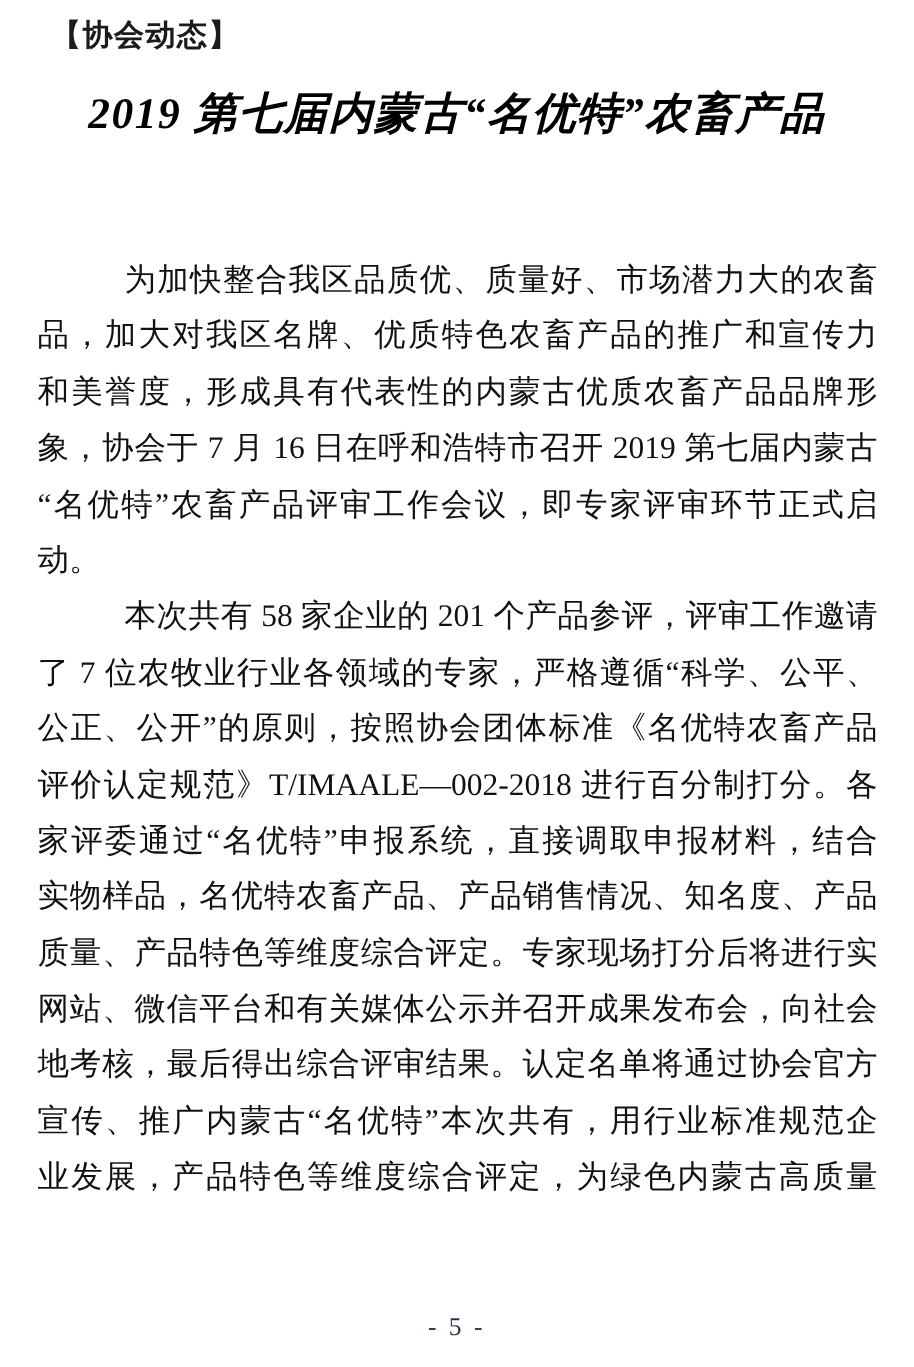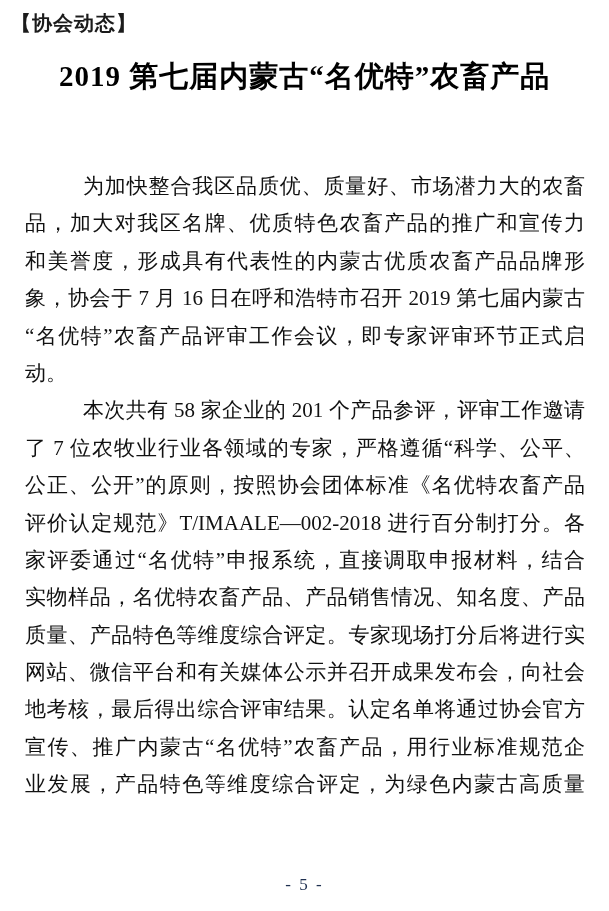--- a/index.html
+++ b/index.html
@@ -10,31 +10,32 @@
     color: #151515;
     overflow: hidden;
   }
   .page {
     position: relative;
     width: 609px; height: 911px;
     box-sizing: border-box;
   }
   .section-label {
     position: absolute;
-    left: 11px; top: 10px;
+    left: 34px; top: 10px;
     font-family: "Liberation Sans", sans-serif;
     font-weight: 700;
     font-size: 20px;
     letter-spacing: 1px;
     color: #1b1b1b;
   }
   .title-block {
     position: absolute;
     left: 0; right: 0; top: 48px;
     text-align: center;
+    font-style: italic;
   }
   .title-line {
     font-size: 29px;
     font-weight: 700;
     line-height: 56px;
     color: #000000;
     letter-spacing: 1px;
   }
   .body-text {
     position: absolute;
@@ -84,19 +85,19 @@
       <div class="body-line">动。</div>
       <div class="body-line justify indent">本次共有 58 家企业的 201 个产品参评，评审工作邀请</div>
       <div class="body-line justify">了 7 位农牧业行业各领域的专家，严格遵循“科学、公平、</div>
       <div class="body-line justify">公正、公开”的原则，按照协会团体标准《名优特农畜产品</div>
       <div class="body-line justify">评价认定规范》T/IMAALE—002-2018 进行百分制打分。各专</div>
       <div class="body-line justify">家评委通过“名优特”申报系统，直接调取申报材料，结合</div>
       <div class="body-line justify">实物样品，名优特农畜产品、产品销售情况、知名度、产品</div>
       <div class="body-line justify">质量、产品特色等维度综合评定。专家现场打分后将进行实</div>
       <div class="body-line justify">网站、微信平台和有关媒体公示并召开成果发布会，向社会</div>
       <div class="body-line justify">地考核，最后得出综合评审结果。认定名单将通过协会官方</div>
-      <div class="body-line justify">宣传、推广内蒙古“名优特”农畜产品，用行业标准规范企</div>
+      <div class="body-line justify">宣传、推广内蒙古“名优特”本次共有，用行业标准规范企</div>
       <div class="body-line justify">业发展，产品特色等维度综合评定，为绿色内蒙古高质量</div>
     </div>
 
   <div class="footer">- 5 -</div>
 
 </div>
 
 </body></html>

